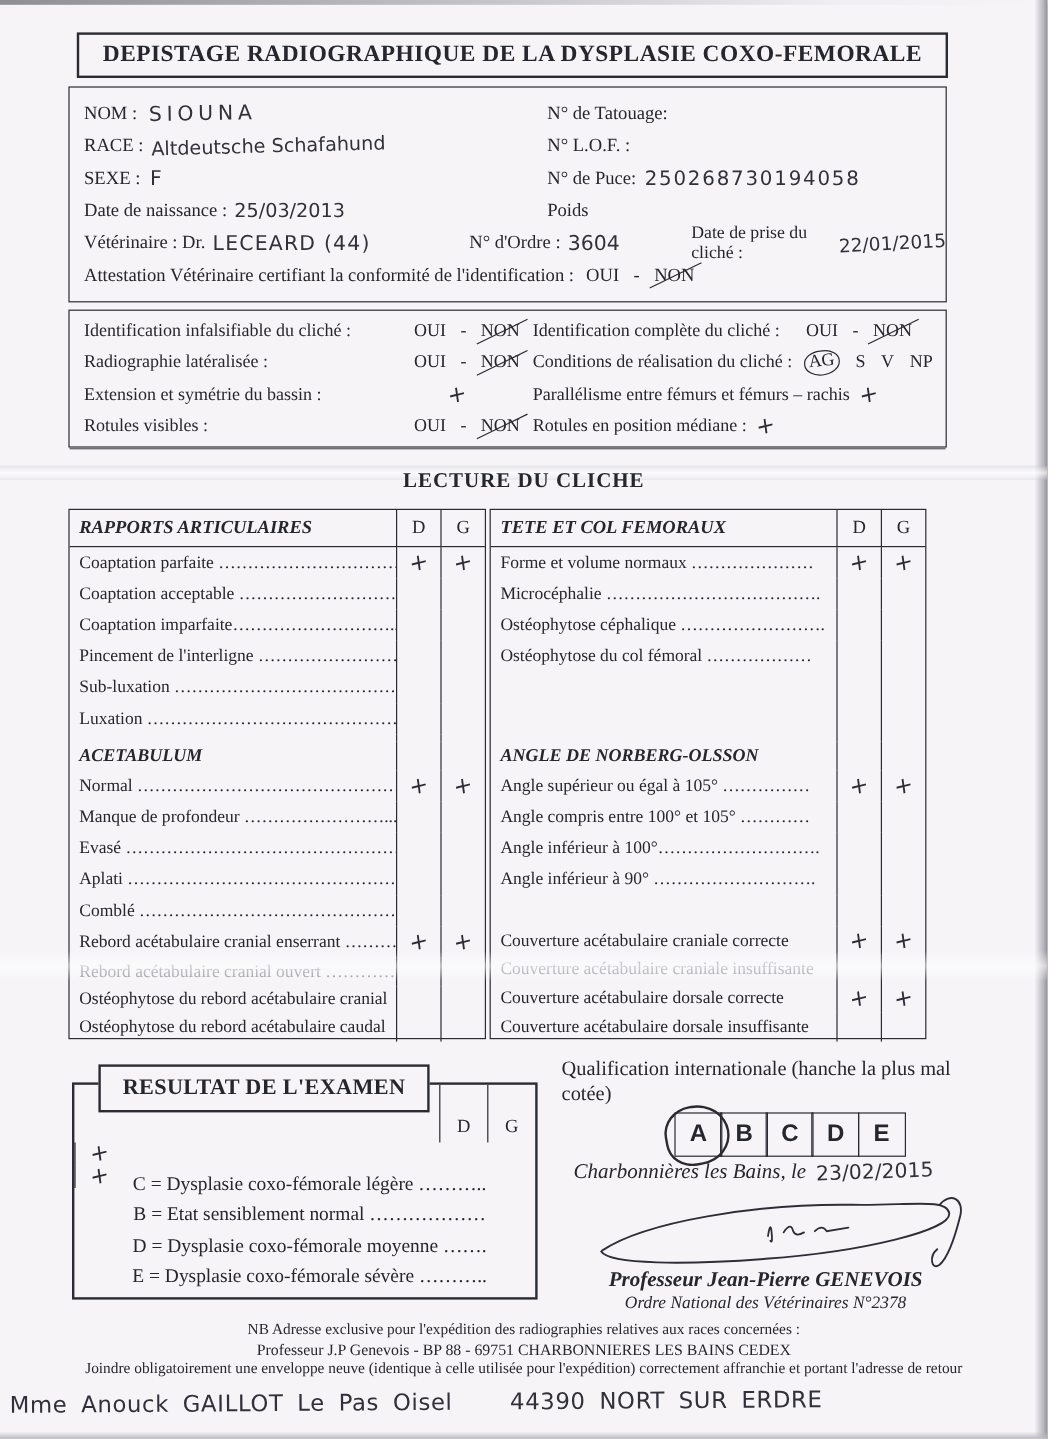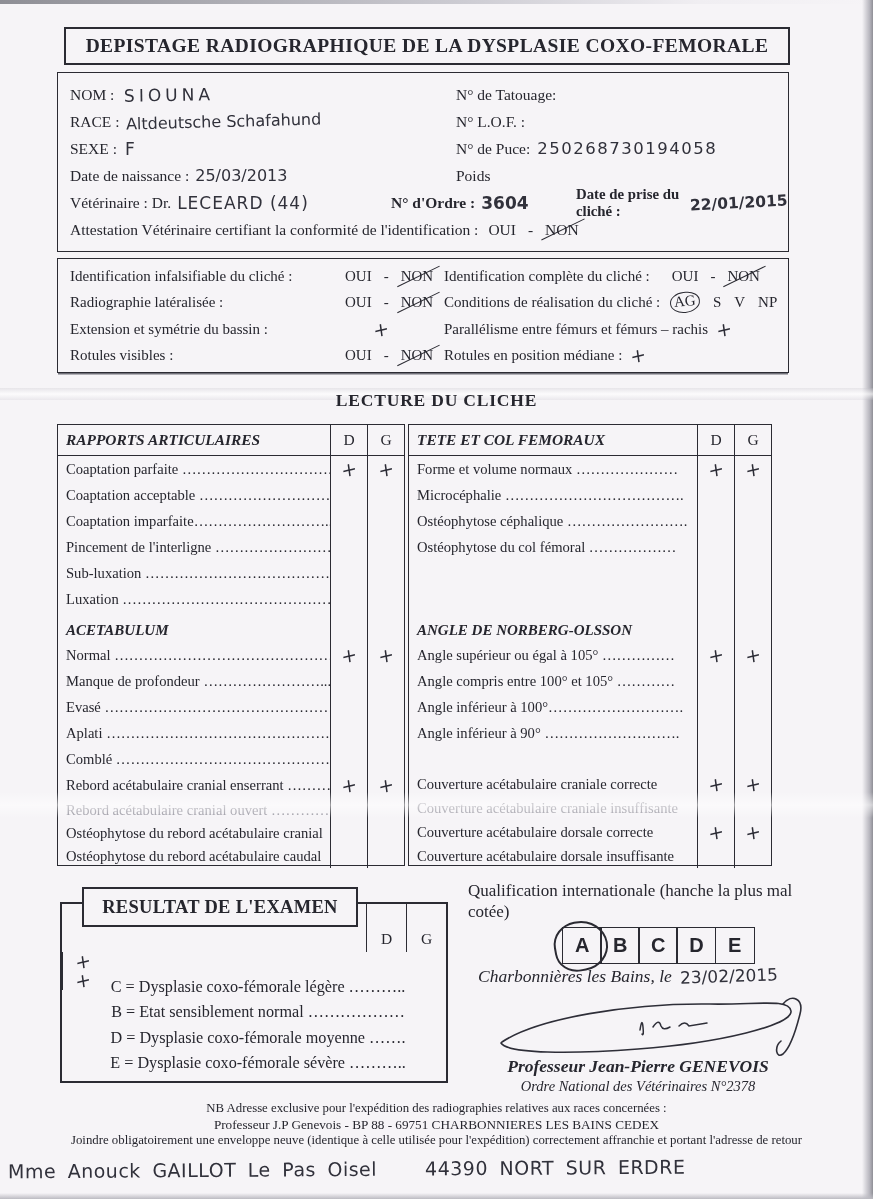--- a/index.html
+++ b/index.html
@@ -28,21 +28,21 @@
   
   .id-box{position:absolute;left:57px;top:72px;width:730px;height:178px;border:1.7px solid #2b2b33;font-size:15.5px;}
   .id-row{position:relative;height:27px;display:flex;align-items:center;padding-left:12px;}
   .id-row.first{margin-top:8px;}
   .col2{position:absolute;left:398px;display:flex;align-items:center;gap:7px;}
   .val-nom{font-size:17px;letter-spacing:4px;margin-left:10px;transform:rotate(-1deg);}
   .val-race{font-size:16px;margin-left:6px;transform:rotate(-1.5deg);}
   .val-sexe{font-size:17px;margin-left:8px;}
   .val-puce{font-size:16.5px;letter-spacing:1.5px;}
   .val-date{font-size:16px;margin-left:6px;}
-  .abs{position:absolute;display:flex;align-items:center;gap:6px;font-weight:bold;}
+  .abs{position:absolute;display:flex;align-items:center;gap:6px;}
   
   .chk-box{position:absolute;left:57px;top:258px;width:730px;height:113px;border:1.7px solid #2b2b33;
     box-shadow:0 2.5px 0 -1px #6f6f78;font-size:15px;}
   .chk-row{position:relative;height:26.5px;display:flex;align-items:center;}
   .chk-row.first{margin-top:4px;}
   .chk-left{display:flex;align-items:center;padding-left:12px;width:386px;box-sizing:border-box;}
   .chk-left .lbl{width:275px;}
   .ouinon{display:flex;align-items:center;gap:12px;}
   .chk-right{display:flex;align-items:center;gap:8px;}
   .circle-ag{display:inline-block;border:1.8px solid #2a2a32;border-radius:50% 46% 54% 50%;

